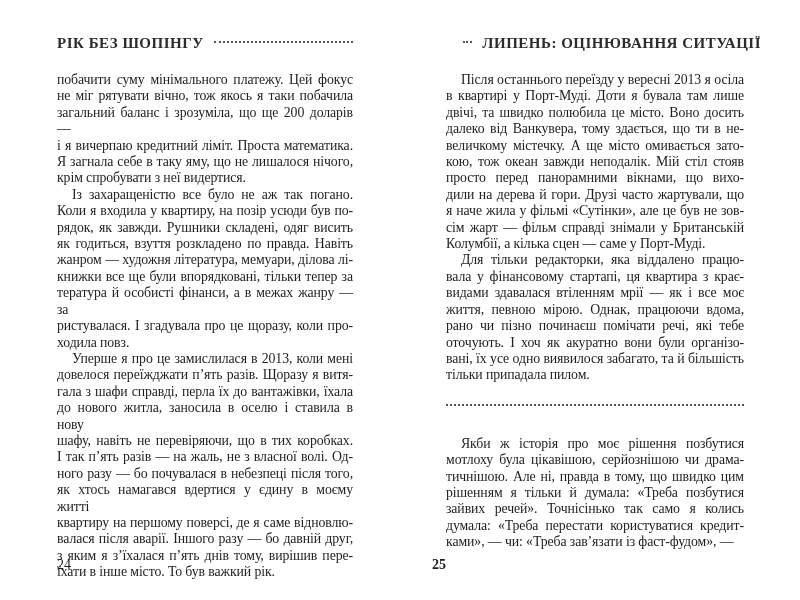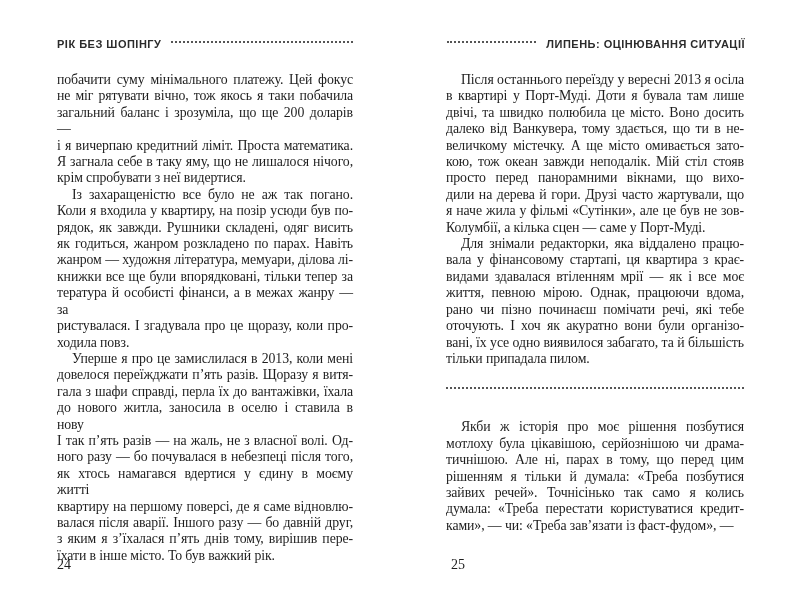--- a/index.html
+++ b/index.html
@@ -9,27 +9,27 @@
     position: relative;
     overflow: hidden;
     font-family: "Liberation Serif", serif;
   }
   .spread { position: absolute; inset: 0; background: #ffffff; }
 
   
   .running-head {
     position: absolute; top: 37px; height: 13px;
     display: flex; align-items: center;
-    font-family: Liberation Sans, sans-serif;
-    font-size: 11px; font-weight: bold;
+    font-family: Liberation Serif, serif;
+    font-size: 15px; font-weight: bold;
     letter-spacing: 0.5px; color: #2b2b2b;
     white-space: nowrap;
   }
   #head-left  { left: 57px;  width: 296px; }
-  #head-right { left: 447px; width: 298px; }
+  #head-right { left: 463px; width: 298px; }
   .leader { flex: 1; height: 0; border-bottom: 2px dotted #555; margin-bottom: 3px; }
   #head-left  .leader { margin-left: 10px; }
   #head-right .leader { margin-right: 10px; }
 
   
   .column {
     position: absolute; top: 72px;
     color: #1d1d1d;
     font-size: 13.8px; line-height: 16.4px;
     letter-spacing: -0.1px;
@@ -46,21 +46,21 @@
     margin: 20px 0 30px 0;
   }
 
   
   .page-number {
     position: absolute; top: 557px;
     font-size: 14px; color: #1d1d1d;
     text-align: left;
   }
   #pn-left  { left: 57px;  width: 296px; }
-  #pn-right { left: 451px; width: 298px; }
+  #pn-right { left: 432px; width: 298px; font-weight: bold; }
 </style>
 </head>
 <body>
 
 <div class="spread">
 
   <div class="running-head" id="head-left">
     <span>РІК БЕЗ ШОПІНГУ</span>
     <span class="leader"></span>
   </div>
@@ -76,69 +76,71 @@
         <div class="line">не міг рятувати вічно, тож якось я таки побачила</div>
         <div class="line">загальний баланс і зрозуміла, що ще 200 доларів —</div>
         <div class="line">і я вичерпаю кредитний ліміт. Проста математика.</div>
         <div class="line">Я загнала себе в таку яму, що не лишалося нічого,</div>
         <div class="line last">крім спробувати з неї видертися.</div>
       </div>
       <div class="paragraph">
         <div class="line indent">Із захаращеністю все було не аж так погано.</div>
         <div class="line">Коли я входила у квартиру, на позір усюди був по-</div>
         <div class="line">рядок, як завжди. Рушники складені, одяг висить</div>
-        <div class="line">як годиться, жанром розкладено по парах. Навіть</div>
+        <div class="line">як годиться, взуття розкладено по правда. Навіть</div>
         <div class="line">жанром — художня література, мемуари, ділова лі-</div>
         <div class="line">книжки все ще були впорядковані, тільки тепер за</div>
         <div class="line">тература й особисті фінанси, а в межах жанру — за</div>
         <div class="line">ристувалася. І згадувала про це щоразу, коли про-</div>
         <div class="line last">ходила повз.</div>
       </div>
       <div class="paragraph">
         <div class="line indent">Уперше я про це замислилася в 2013, коли мені</div>
         <div class="line">довелося переїжджати п’ять разів. Щоразу я витя-</div>
         <div class="line">гала з шафи справді, перла їх до вантажівки, їхала</div>
         <div class="line">до нового житла, заносила в оселю і ставила в нову</div>
+        <div class="line">шафу, навіть не перевіряючи, що в тих коробках.</div>
         <div class="line">І так п’ять разів — на жаль, не з власної волі. Од-</div>
         <div class="line">ного разу — бо почувалася в небезпеці після того,</div>
         <div class="line">як хтось намагався вдертися у єдину в моєму житті</div>
         <div class="line">квартиру на першому поверсі, де я саме відновлю-</div>
         <div class="line">валася після аварії. Іншого разу — бо давній друг,</div>
         <div class="line">з яким я з’їхалася п’ять днів тому, вирішив пере-</div>
         <div class="line last">їхати в інше місто. То був важкий рік.</div>
       </div>
     </div>
   <div class="column" id="col-right">
       <div class="paragraph">
         <div class="line indent">Після останнього переїзду у вересні 2013 я осіла</div>
         <div class="line">в квартирі у Порт-Муді. Доти я бувала там лише</div>
         <div class="line">двічі, та швидко полюбила це місто. Воно досить</div>
         <div class="line">далеко від Ванкувера, тому здається, що ти в не-</div>
         <div class="line">величкому містечку. А ще місто омивається зато-</div>
         <div class="line">кою, тож океан завжди неподалік. Мій стіл стояв</div>
         <div class="line">просто перед панорамними вікнами, що вихо-</div>
         <div class="line">дили на дерева й гори. Друзі часто жартували, що</div>
         <div class="line">я наче жила у фільмі «Сутінки», але це був не зов-</div>
+        <div class="line">сім жарт — фільм справді знімали у Британській</div>
         <div class="line last">Колумбії, а кілька сцен — саме у Порт-Муді.</div>
       </div>
       <div class="paragraph">
-        <div class="line indent">Для знімали редакторки, яка віддалено працю-</div>
+        <div class="line indent">Для тільки редакторки, яка віддалено працю-</div>
         <div class="line">вала у фінансовому стартапі, ця квартира з крає-</div>
         <div class="line">видами здавалася втіленням мрії — як і все моє</div>
         <div class="line">життя, певною мірою. Однак, працюючи вдома,</div>
         <div class="line">рано чи пізно починаєш помічати речі, які тебе</div>
         <div class="line">оточують. І хоч як акуратно вони були організо-</div>
         <div class="line">вані, їх усе одно виявилося забагато, та й більшість</div>
         <div class="line last">тільки припадала пилом.</div>
       </div>
       <div class="separator"></div>
       <div class="paragraph">
         <div class="line indent">Якби ж історія про моє рішення позбутися</div>
         <div class="line">мотлоху була цікавішою, серйознішою чи драма-</div>
-        <div class="line">тичнішою. Але ні, парах в тому, що перед цим</div>
+        <div class="line">тичнішою. Але ні, правда в тому, що швидко цим</div>
         <div class="line">рішенням я тільки й думала: «Треба позбутися</div>
         <div class="line">зайвих речей». Точнісінько так само я колись</div>
         <div class="line">думала: «Треба перестати користуватися кредит-</div>
         <div class="line last">ками», — чи: «Треба зав’язати із фаст-фудом», —</div>
       </div>
     </div>
 
   <div class="page-number" id="pn-left">24</div>
   <div class="page-number" id="pn-right">25</div>
 

